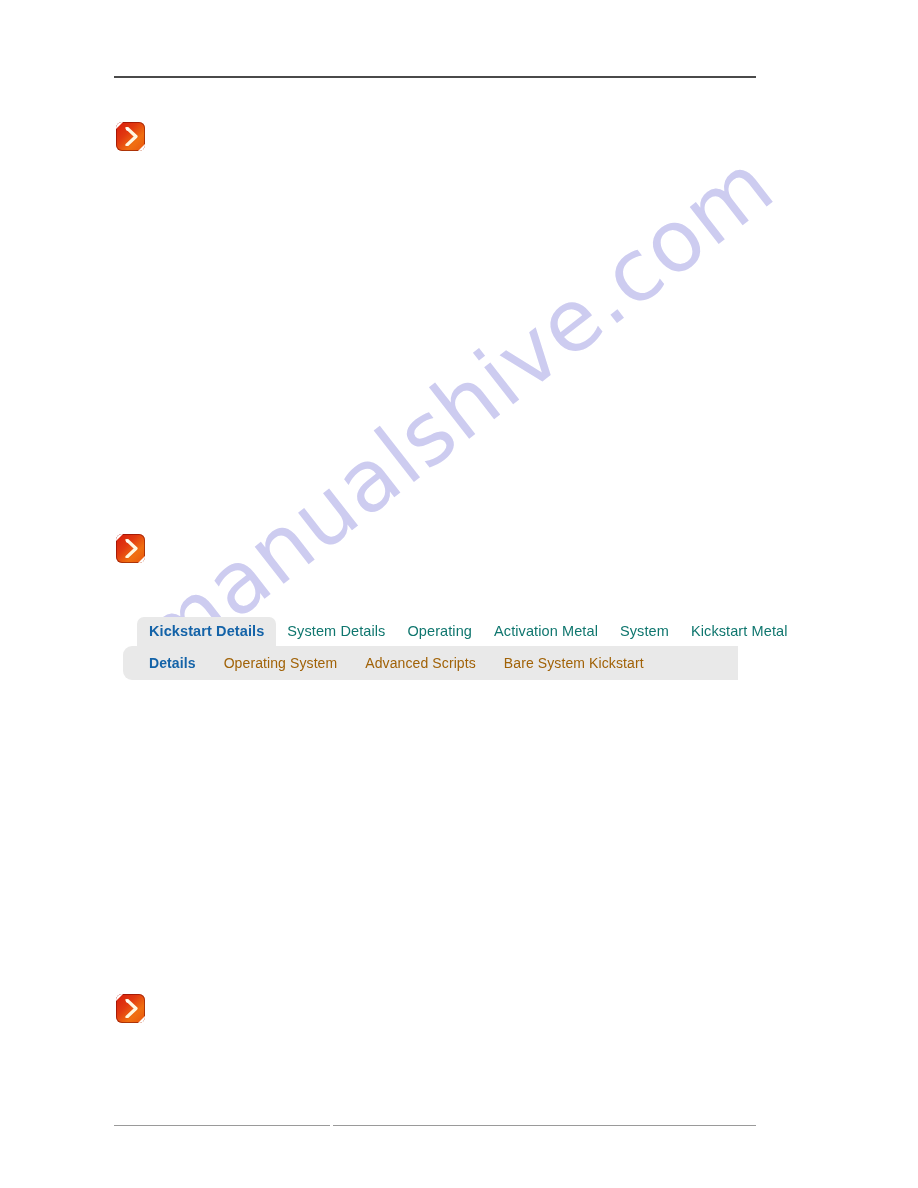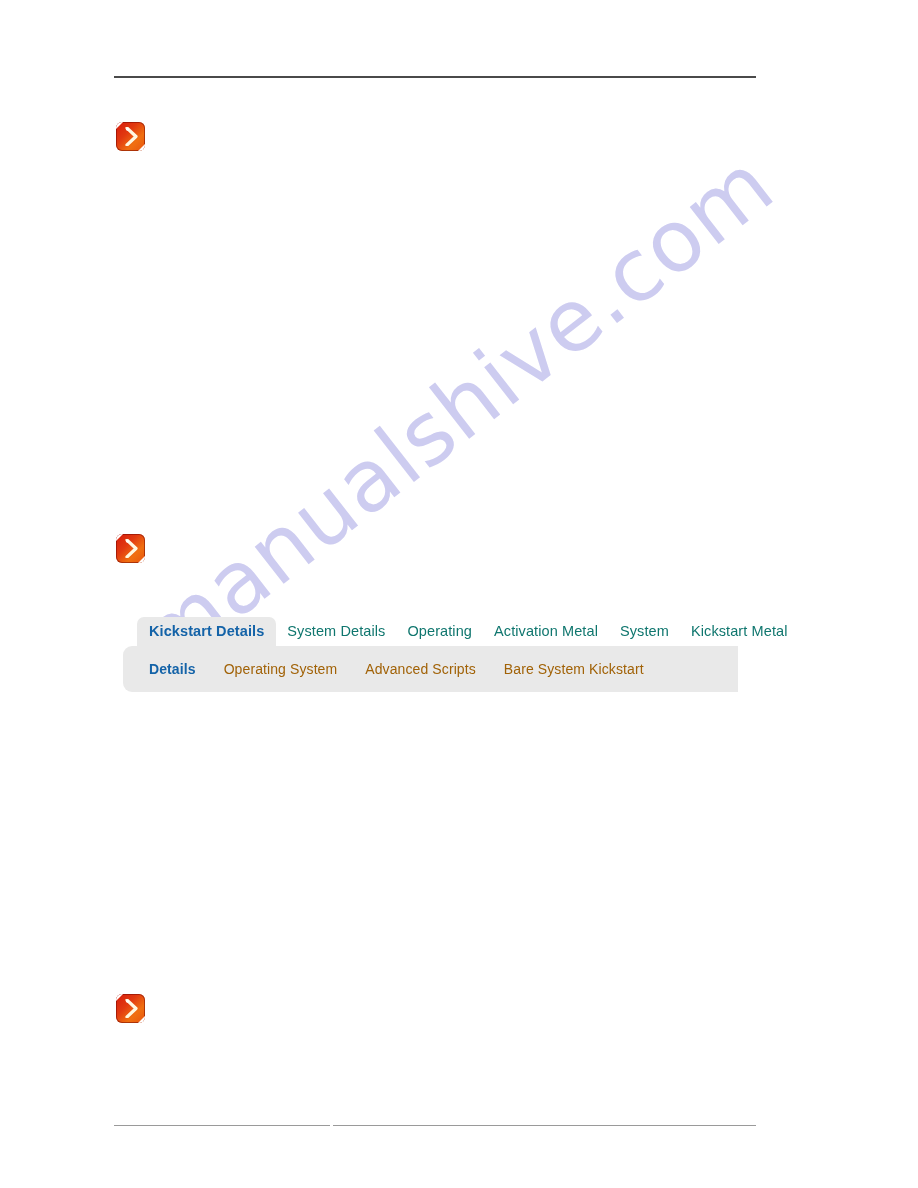--- a/index.html
+++ b/index.html
@@ -145,21 +145,21 @@
   .tab.active {
     color: #1463a8;
     font-weight: bold;
     background: #e9e9e9;
     border-radius: 7px 7px 0 0;
     padding: 7px 12px 8px 12px;
   }
 
   .subtabs-row {
     position: relative;
-    height: 46px;
+    height: 34px;
     background: #e9e9e9;
     border-radius: 9px 0 0 9px;
     display: flex;
     align-items: center;
     padding-left: 12px;
     box-sizing: border-box;
   }
   .subtab {
     font-size: 14px;
     color: #a16207;

